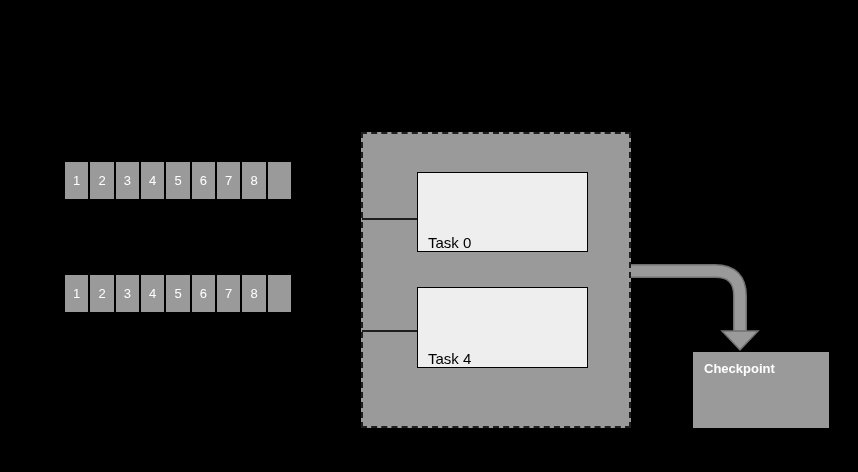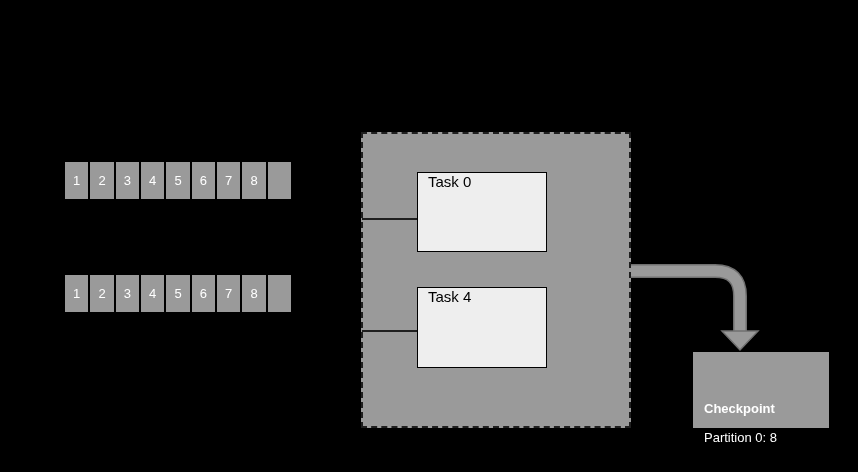--- a/index.html
+++ b/index.html
@@ -43,28 +43,28 @@
     left: 361px;
     top: 132px;
     width: 270px;
     height: 296px;
     box-sizing: border-box;
     background: var(--gray, #9a9a9a);
     border: 2px dashed var(--dark-line, #1f1f1f);
   }
   .task-box {
     position: absolute;
-    width: 130px;
+    width: 171px;
     box-sizing: border-box;
     background: var(--task-fill, #eee);
     border: 1px solid #000;
     color: var(--text-dark, #000);
     font-size: 15px;
     display: flex;
-    align-items: flex-start;
+    align-items: flex-end;
     padding-left: 10px;
   }
   .task-0 { left: 417px; top: 172px; height: 80px; }
   .task-1 { left: 417px; top: 287px; height: 81px; }
   .connector {
     position: absolute;
     left: 362px;
     width: 56px;
     height: 2px;
     background: var(--dark-line, #1f1f1f);
@@ -88,21 +88,20 @@
     height: 76px;
     box-sizing: border-box;
     background: var(--gray, #9a9a9a);
     color: var(--text-light, #fff);
     padding: 9px 11px;
   }
   .checkpoint-title {
     font-size: 13px;
     font-weight: bold;
     margin-bottom: 14px;
-    margin-top: 40px;
   }
   .checkpoint-entry {
     font-size: 13px;
     line-height: 16px;
   }
 </style>
 </head>
 <body>
 
 <div class="stage">
@@ -144,16 +143,15 @@
   </div>
 
   <svg class="arrow-svg" viewBox="0 0 145 95">
     <path d="M 3 13 L 87 13 Q 112 13 112 38 L 112 74" fill="none" stroke="var(--arrow-outline, #707070)" stroke-width="14"></path>
     <path d="M 3 13 L 87 13 Q 112 13 112 38 L 112 74" fill="none" stroke="var(--arrow-fill, #9a9a9a)" stroke-width="11"></path>
     <polygon points="94,73 130,73 112,92" fill="var(--arrow-fill, #9a9a9a)" stroke="var(--arrow-outline, #707070)" stroke-width="1.5"></polygon>
   </svg>
 
   <div class="checkpoint-box">
     <div class="checkpoint-title">Checkpoint</div>
-    <div class="checkpoint-entry">Partition 0: 8</div>
   </div>
 
 </div>
 
 </body></html>

